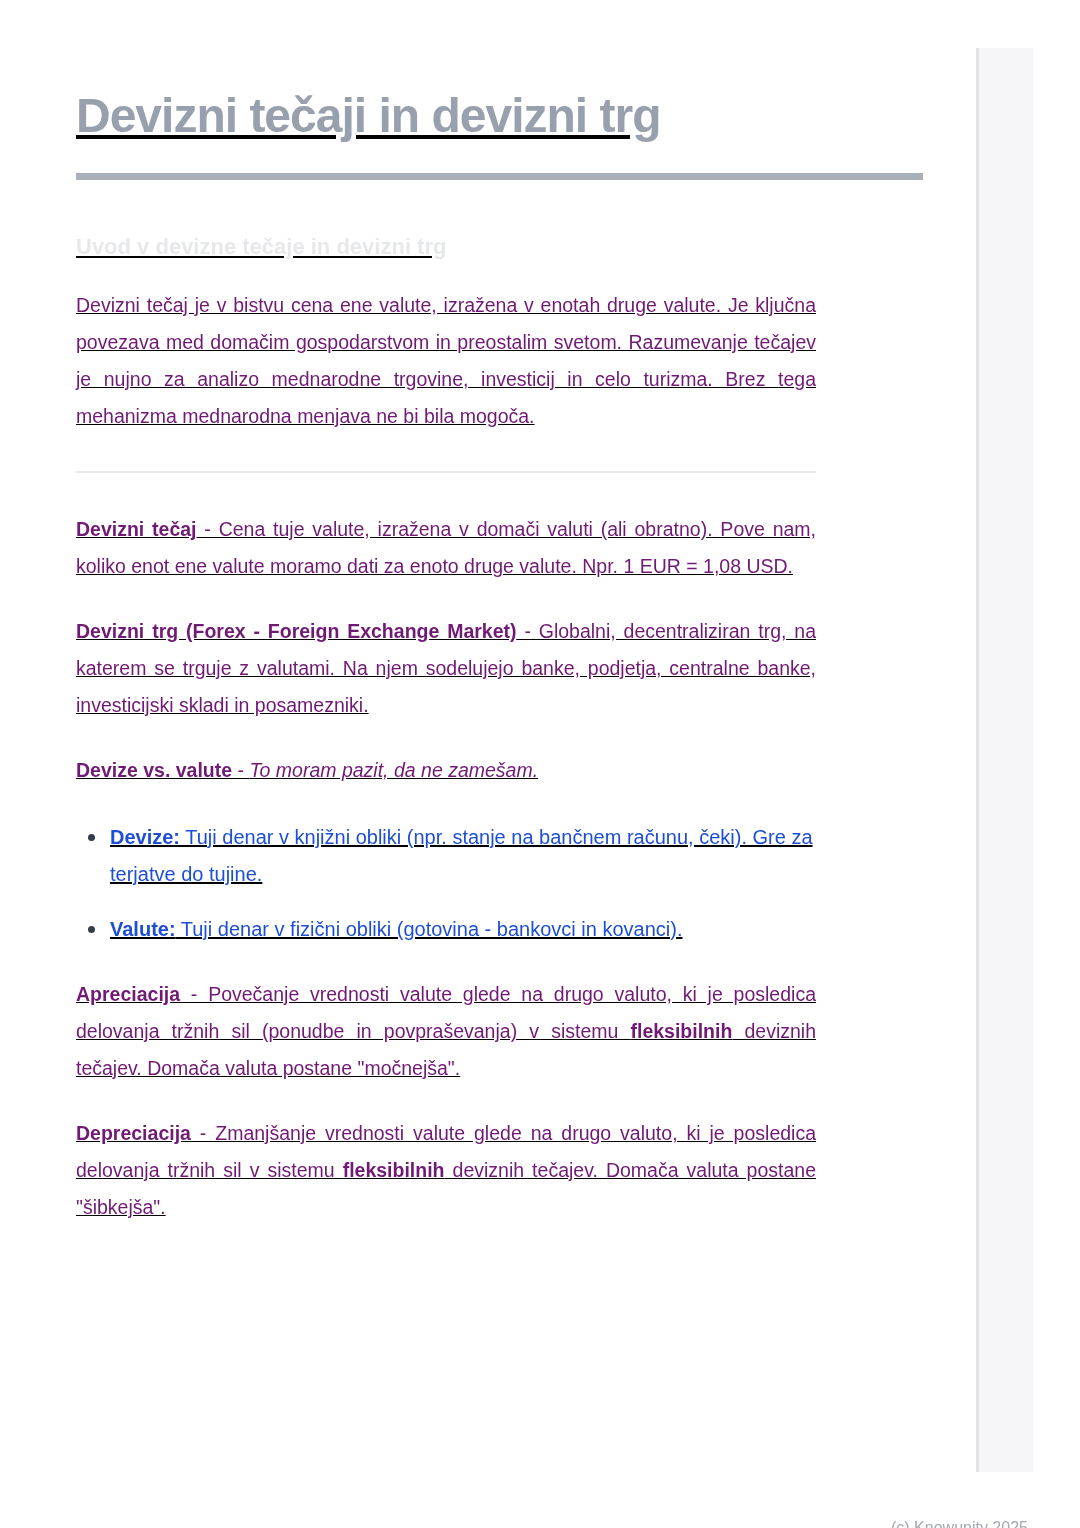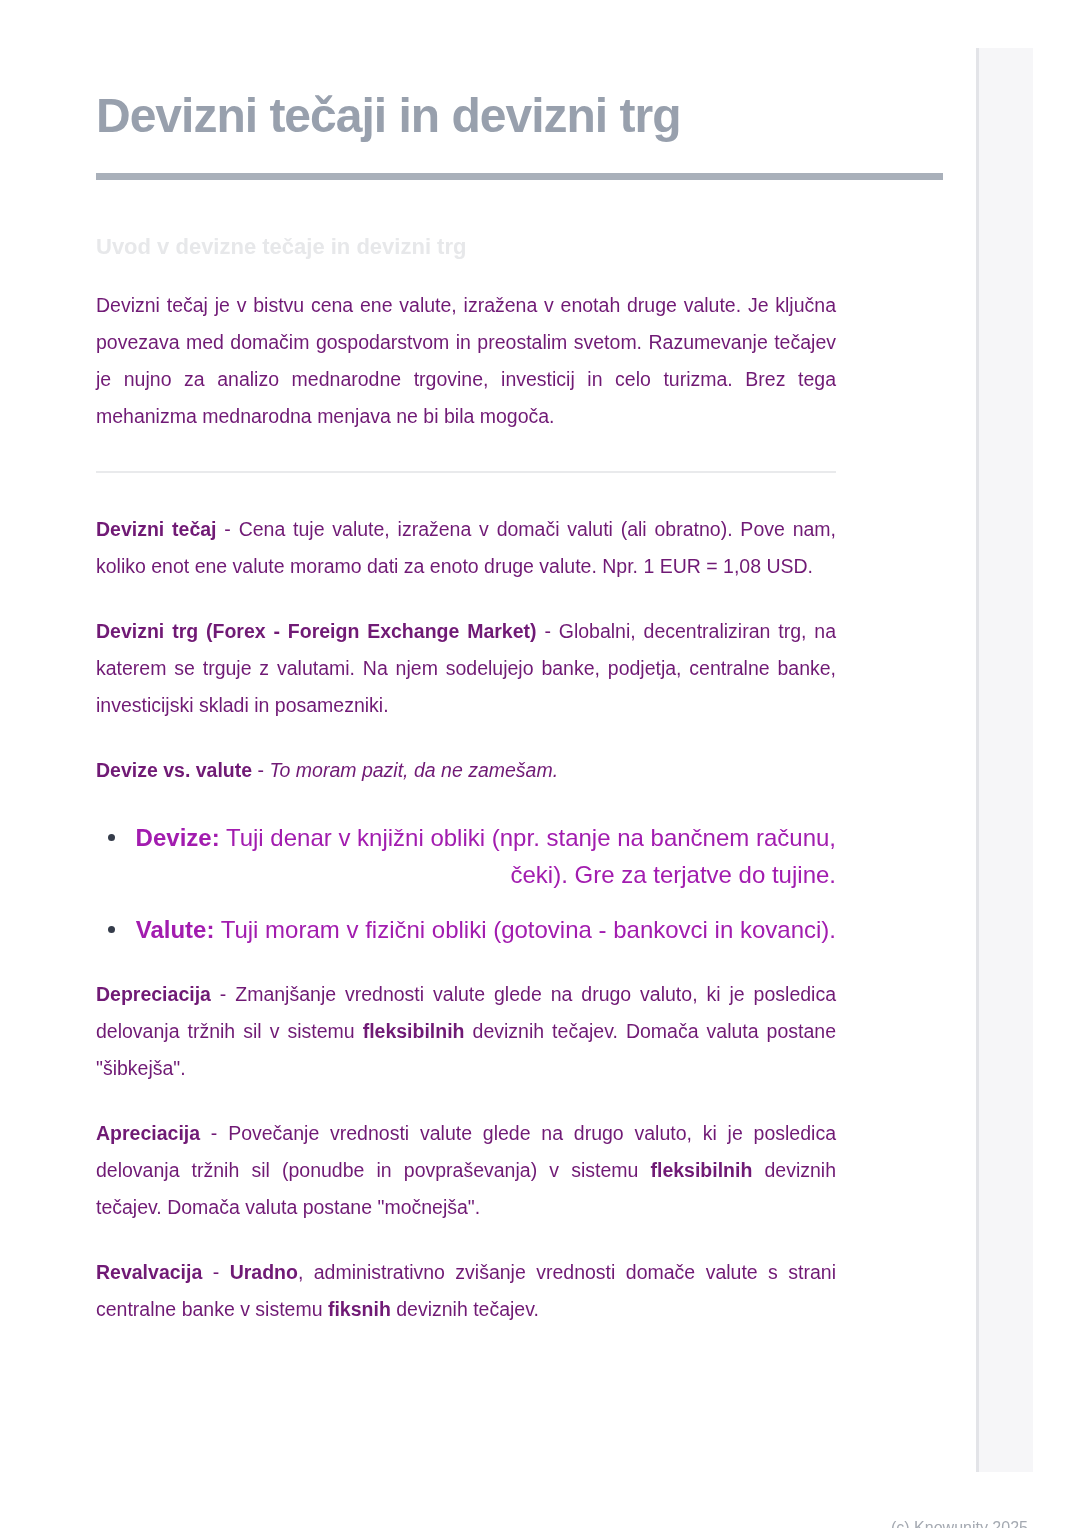--- a/index.html
+++ b/index.html
@@ -8,23 +8,24 @@
     padding: 0;
     width: 1080px;
     height: 1528px;
     background: #ffffff;
     font-family: "Liberation Sans", "DejaVu Sans", sans-serif;
   }
   body { position: relative; overflow: hidden; }
 
   .page {
     position: absolute;
-    left: 96px;
+    left: 76px;
     top: 0;
     width: 740px;
+    text-decoration: underline;
   }
 
   .doc-title {
     margin: 90px 0 0 0;
     font-size: 48px;
     line-height: 1.08;
     font-weight: 700;
     letter-spacing: -1px;
     color: #98a0ad;
   }
@@ -65,25 +66,25 @@
   }
 
   .bullets {
     list-style: none;
     margin: 30px 0 0 0;
     padding: 0;
   }
   .bullet {
     position: relative;
     padding-left: 34px;
-    font-size: 24px;
+    font-size: 20px;
     line-height: 37px;
-    color: #a21caf;
+    color: #1d4ed8;
     margin-bottom: 18px;
-    text-align: right;
+    text-align: left;
   }
   .bullet:last-child { margin-bottom: 0; }
   .bullet::before {
     content: "";
     position: absolute;
     left: 12px;
     top: 15px;
     width: 7px;
     height: 7px;
     border-radius: 50%;
@@ -128,25 +129,24 @@
   <hr class="thin-divider">
 
   <section>
 
     <p class="para"><span class="b">Devizni tečaj</span><span> - Cena tuje valute, izražena v domači valuti (ali obratno). Pove nam, koliko enot ene valute moramo dati za enoto druge valute. Npr. 1 EUR = 1,08 USD.</span></p>
     <p class="para"><span class="b">Devizni trg (Forex - Foreign Exchange Market)</span><span> - Globalni, decentraliziran trg, na katerem se trguje z valutami. Na njem sodelujejo banke, podjetja, centralne banke, investicijski skladi in posamezniki.</span></p>
     <p class="para single"><span class="b">Devize vs. valute</span><span> - </span><span class="i">To moram pazit, da ne zamešam.</span></p>
 
     <ul class="bullets">
       <li class="bullet"><span class="b">Devize:</span><span> Tuji denar v knjižni obliki (npr. stanje na bančnem računu, čeki). Gre za terjatve do tujine.</span></li>
-      <li class="bullet"><span class="b">Valute:</span><span> Tuji moram v fizični obliki (gotovina - bankovci in kovanci).</span></li>
+      <li class="bullet"><span class="b">Valute:</span><span> Tuji denar v fizični obliki (gotovina - bankovci in kovanci).</span></li>
     </ul>
 
+    <p class="para"><span class="b">Apreciacija</span><span> - Povečanje vrednosti valute glede na drugo valuto, ki je posledica delovanja tržnih sil (ponudbe in povpraševanja) v sistemu </span><span class="b">fleksibilnih</span><span> deviznih tečajev. Domača valuta postane "močnejša".</span></p>
     <p class="para"><span class="b">Depreciacija</span><span> - Zmanjšanje vrednosti valute glede na drugo valuto, ki je posledica delovanja tržnih sil v sistemu </span><span class="b">fleksibilnih</span><span> deviznih tečajev. Domača valuta postane "šibkejša".</span></p>
-    <p class="para"><span class="b">Apreciacija</span><span> - Povečanje vrednosti valute glede na drugo valuto, ki je posledica delovanja tržnih sil (ponudbe in povpraševanja) v sistemu </span><span class="b">fleksibilnih</span><span> deviznih tečajev. Domača valuta postane "močnejša".</span></p>
-    <p class="para"><span class="b">Revalvacija</span><span> - </span><span class="b">Uradno</span><span>, administrativno zvišanje vrednosti domače valute s strani centralne banke v sistemu </span><span class="b">fiksnih</span><span> deviznih tečajev.</span></p>
     <p class="para single"></p>
   </section>
 
 </main>
 
 <div class="page-edge"></div>
 <div class="footer-credit">(c) Knowunity 2025</div>
 
 </body></html>

